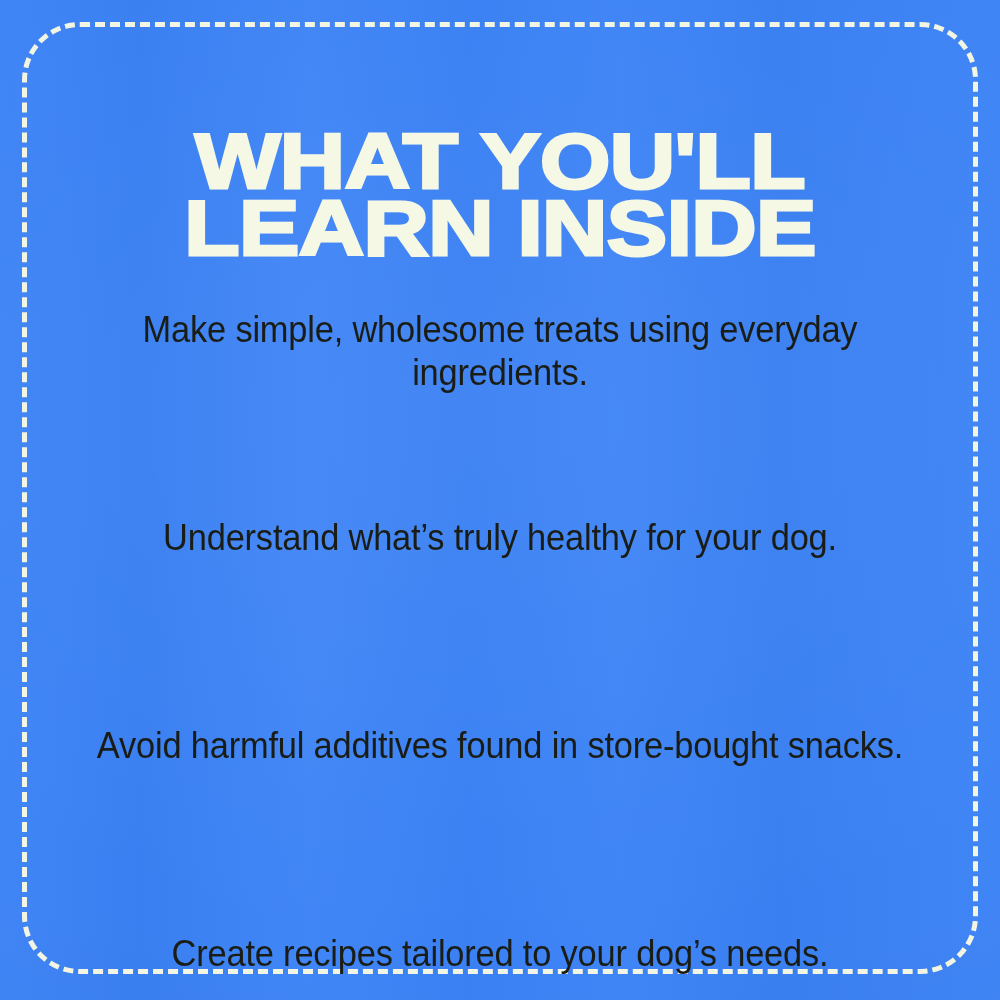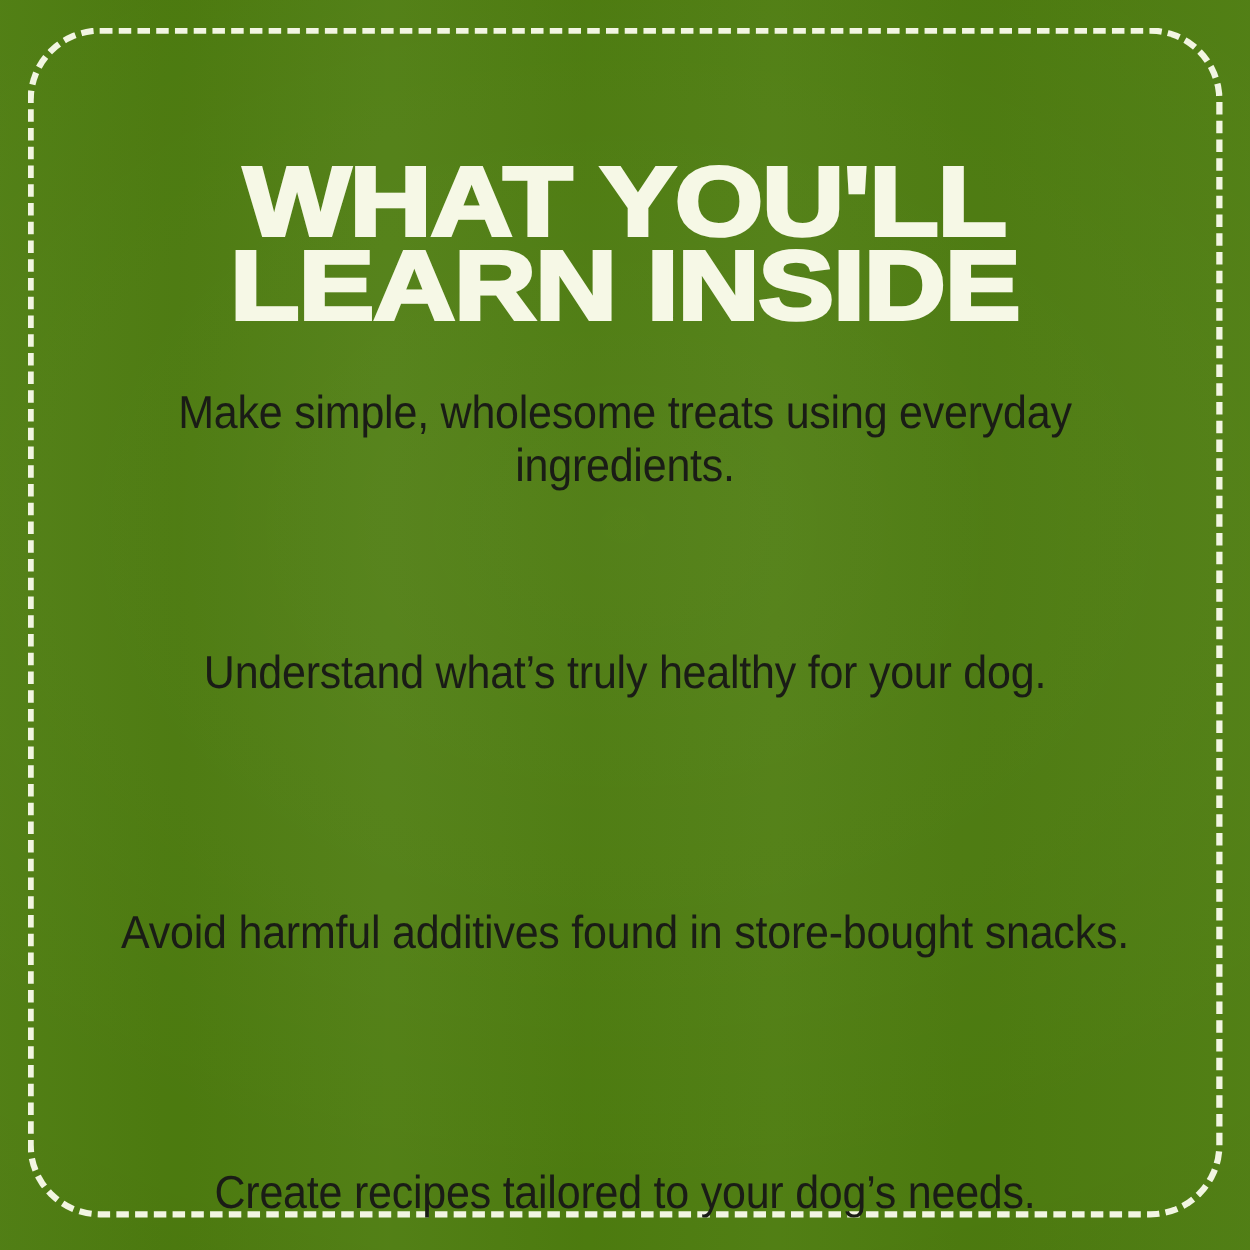--- a/index.html
+++ b/index.html
@@ -117,21 +117,21 @@
     height: 134px;
   }
   .bullet-1 { font-size: 37px; }
   .bullet-2 { font-size: 37px; }
   .bullet-3 { font-size: 37px; }
   .bullet-4 { font-size: 37px; }
 </style>
 </head>
 <body>
 
-<div id="poster" style="background: #4d7c0f;">
+<div id="poster" style="background: #3b82f6;">
 
   <div class="texture"></div>
 
   <div class="dashed-frame" style="border-color: rgb(242, 245, 226); border-width: 5px; border-style: dashed; border-radius: 58px; left: 22px; top: 22px; width: 956px; height: 952px;"></div>
 
   <div class="content">
 
     <h1 class="heading" style="color: rgb(246, 248, 230); -webkit-text-stroke: 3px rgb(246, 248, 230);">
       <span class="hline">WHAT YOU'LL</span>
       <span class="hline">LEARN INSIDE</span>

